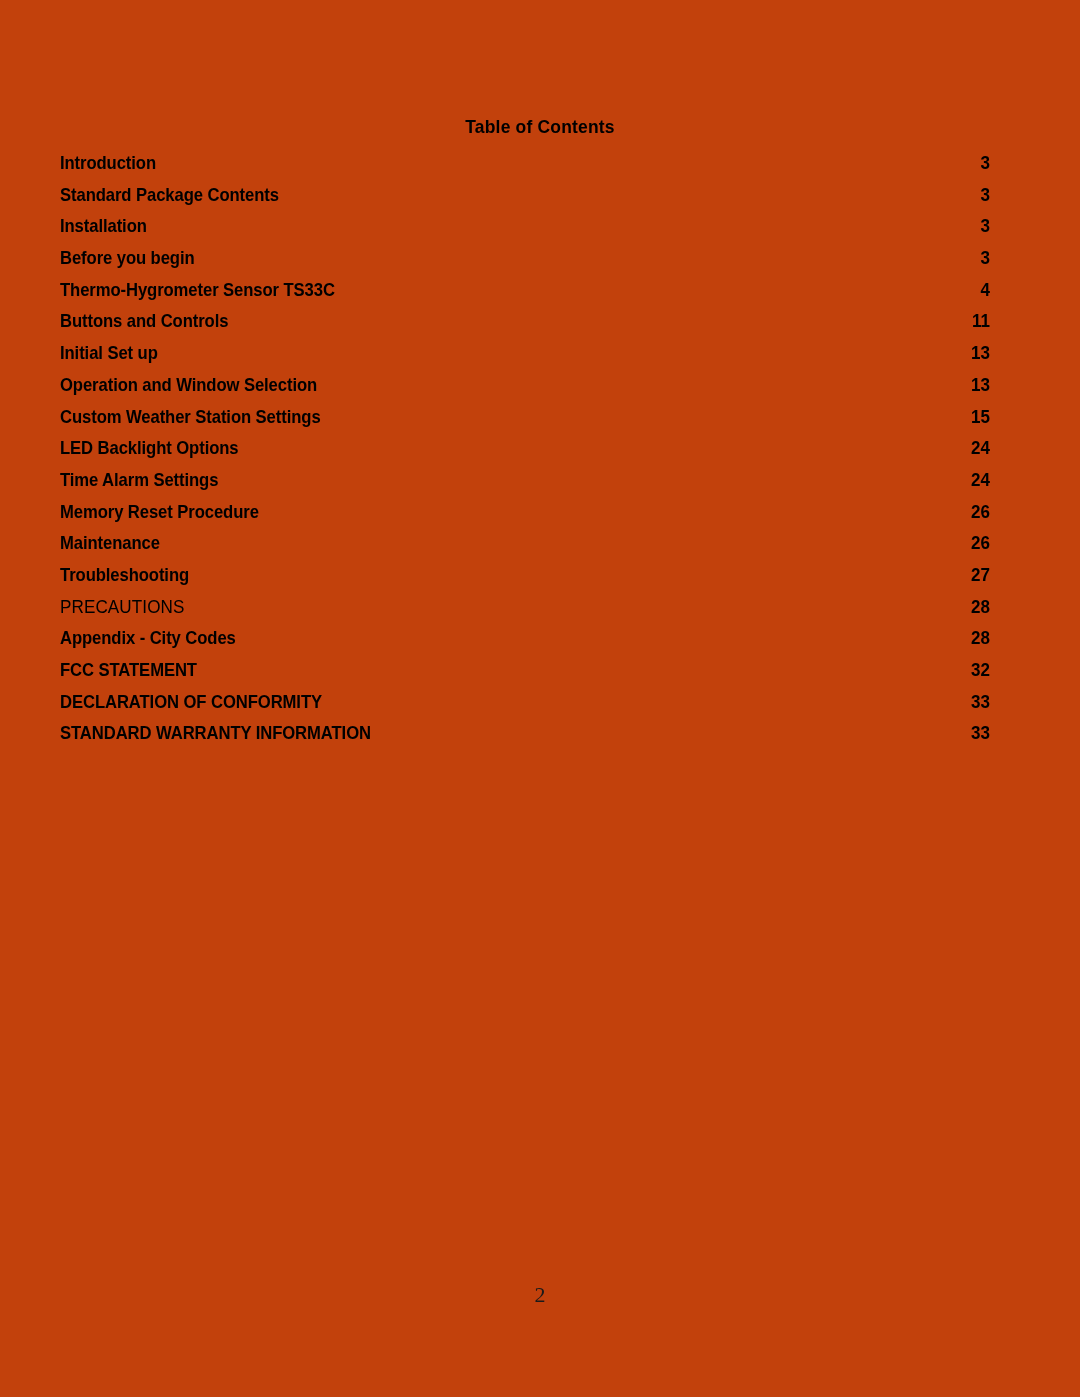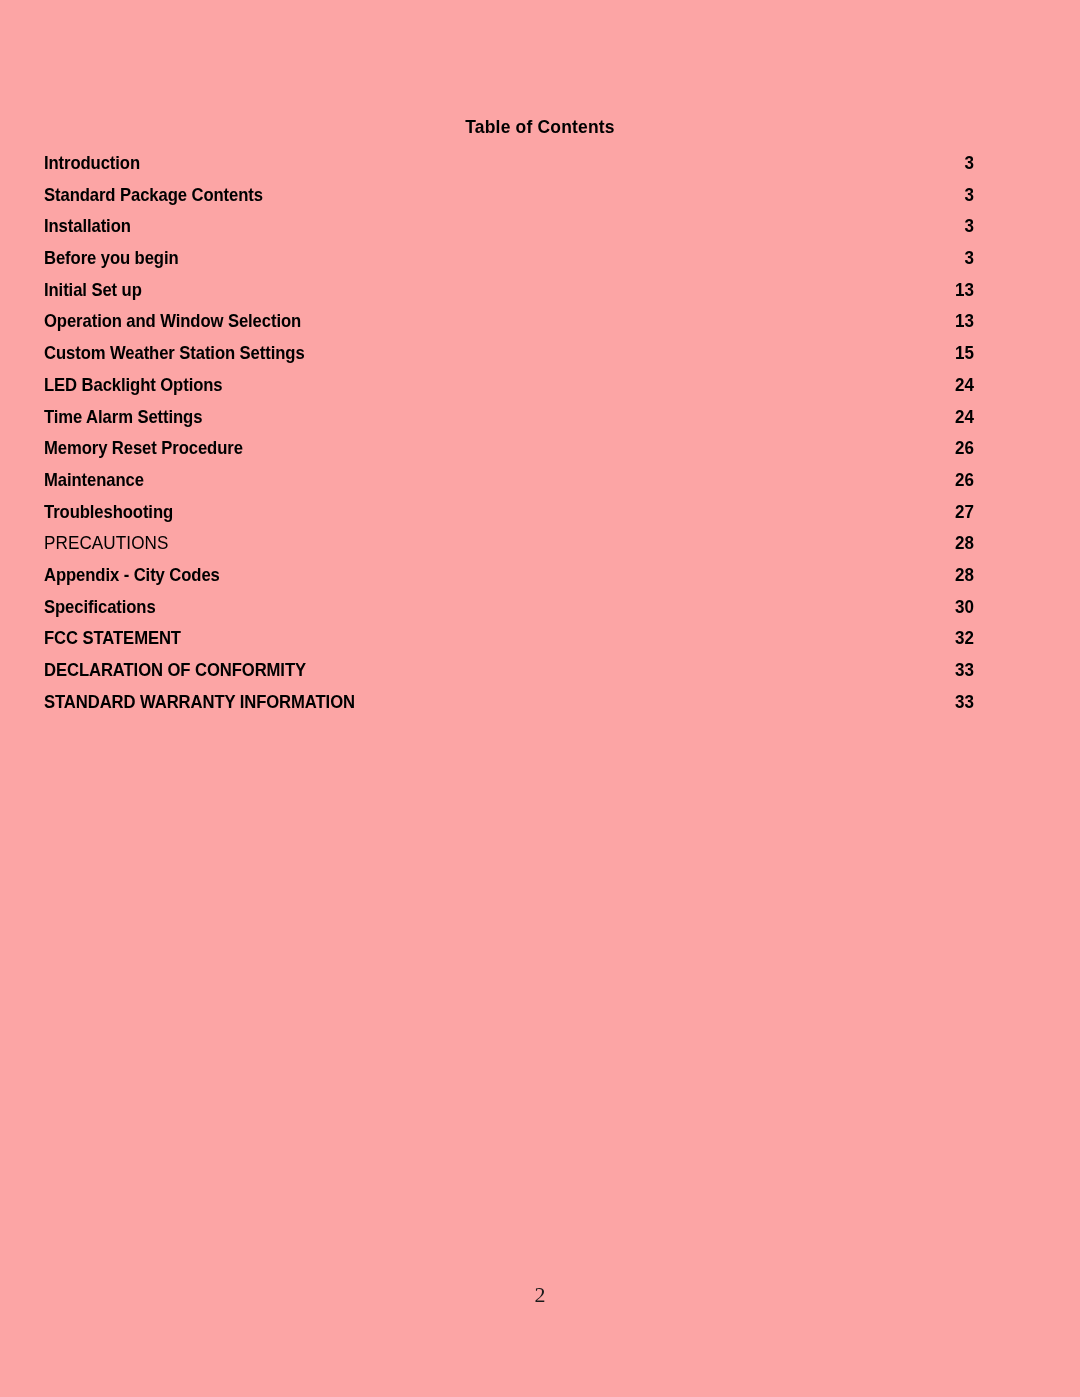--- a/index.html
+++ b/index.html
@@ -15,21 +15,21 @@
     font-family: "Liberation Sans", "DejaVu Sans", sans-serif;
     color: #000000;
     -webkit-font-smoothing: none;
   }
 
   .page {
     position: absolute;
     inset: 0;
     width: 1080px;
     height: 1397px;
-    background: #fca5a5;
+    background: #c2410c;
   }
 
   
   .toc-title {
     position: absolute;
     top: 116px;
     left: 0;
     width: 1080px;
     text-align: center;
     font-size: 19px;
@@ -37,21 +37,21 @@
     letter-spacing: 0.2px;
     transform: scaleX(0.92);
     transform-origin: center top;
     white-space: nowrap;
   }
 
   
   .toc-list {
     position: absolute;
     top: 147px;
-    left: 44px;
+    left: 60px;
     width: 930px;
   }
 
   .toc-row {
     position: relative;
     height: 31.7px;
     line-height: 31.7px;
     white-space: nowrap;
   }
 
@@ -117,20 +117,28 @@
       </div>
       <div class="toc-row" data-weight="bold">
         <span class="toc-entry">Installation</span>
         <span class="toc-page">3</span>
       </div>
       <div class="toc-row" data-weight="bold">
         <span class="toc-entry">Before you begin</span>
         <span class="toc-page">3</span>
       </div>
       <div class="toc-row" data-weight="bold">
+        <span class="toc-entry">Thermo-Hygrometer Sensor TS33C</span>
+        <span class="toc-page">4</span>
+      </div>
+      <div class="toc-row" data-weight="bold">
+        <span class="toc-entry">Buttons and Controls</span>
+        <span class="toc-page">11</span>
+      </div>
+      <div class="toc-row" data-weight="bold">
         <span class="toc-entry">Initial Set up</span>
         <span class="toc-page">13</span>
       </div>
       <div class="toc-row" data-weight="bold">
         <span class="toc-entry">Operation and Window Selection</span>
         <span class="toc-page">13</span>
       </div>
       <div class="toc-row" data-weight="bold">
         <span class="toc-entry">Custom Weather Station Settings</span>
         <span class="toc-page">15</span>
@@ -157,24 +165,20 @@
       </div>
       <div class="toc-row" data-weight="light">
         <span class="toc-entry">PRECAUTIONS</span>
         <span class="toc-page">28</span>
       </div>
       <div class="toc-row" data-weight="bold">
         <span class="toc-entry">Appendix - City Codes</span>
         <span class="toc-page">28</span>
       </div>
       <div class="toc-row" data-weight="bold">
-        <span class="toc-entry">Specifications</span>
-        <span class="toc-page">30</span>
-      </div>
-      <div class="toc-row" data-weight="bold">
         <span class="toc-entry">FCC STATEMENT</span>
         <span class="toc-page">32</span>
       </div>
       <div class="toc-row" data-weight="bold">
         <span class="toc-entry">DECLARATION OF CONFORMITY</span>
         <span class="toc-page">33</span>
       </div>
       <div class="toc-row" data-weight="bold">
         <span class="toc-entry">STANDARD WARRANTY INFORMATION</span>
         <span class="toc-page">33</span>

